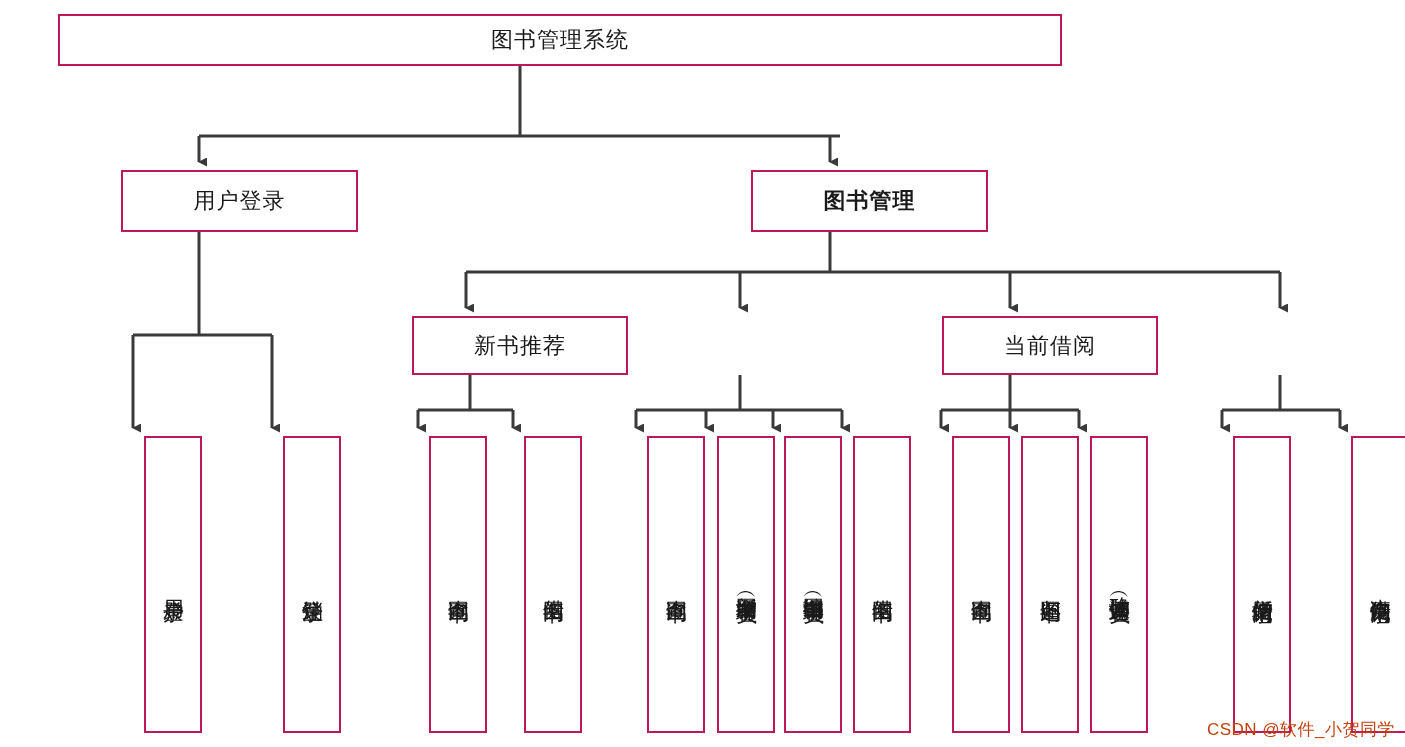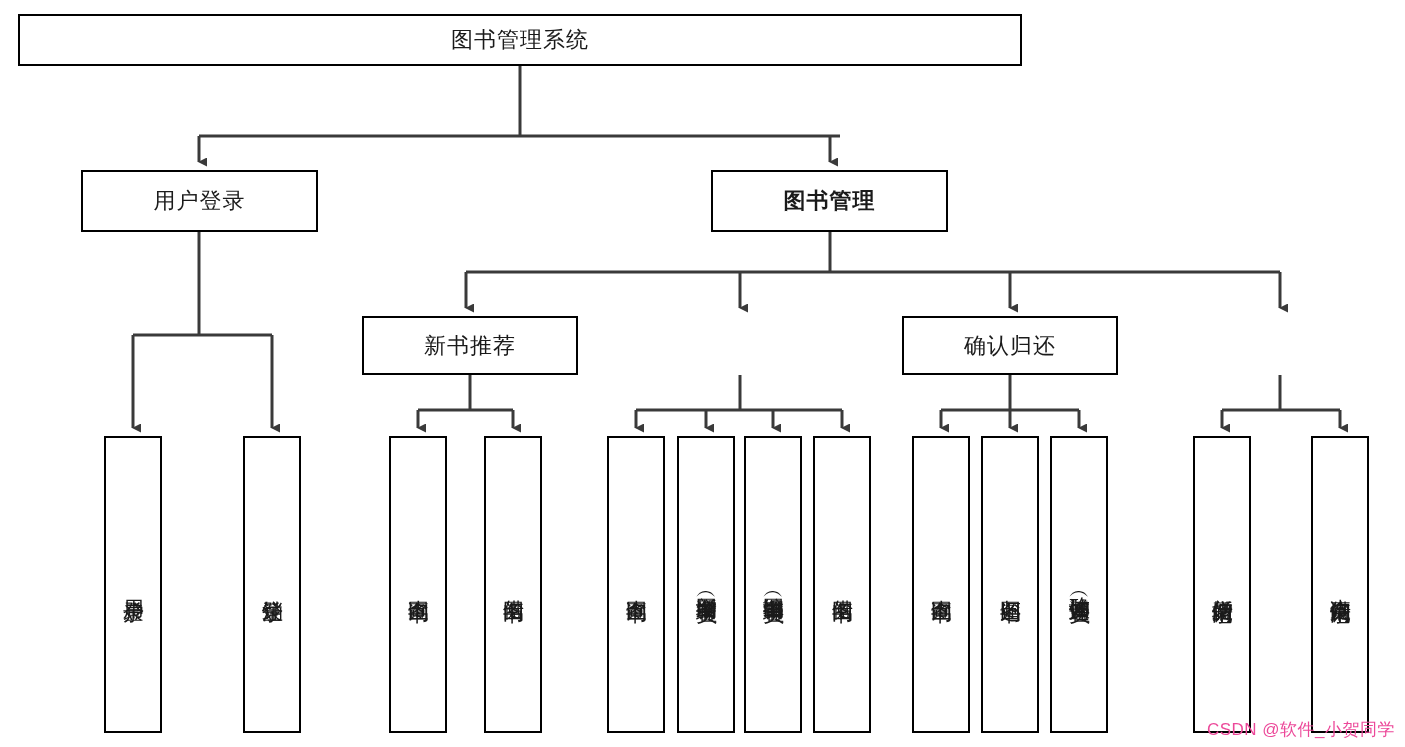--- a/index.html
+++ b/index.html
@@ -22,25 +22,26 @@
     left: 0;
     top: 0;
     width: 1405px;
     height: 747px;
     pointer-events: none;
   }
   .node {
     position: absolute;
     box-sizing: border-box;
     background: #ffffff;
-    border: 2px solid #000000;
+    border: 2px solid #be185d;
     display: flex;
     align-items: center;
     justify-content: center;
     color: #1a1a1a;
+    margin-left: 40px;
   }
   .node.horiz {
     font-size: 22px;
     letter-spacing: 1px;
   }
   .node.vert {
     writing-mode: vertical-rl;
     text-orientation: upright;
     font-size: 21px;
     line-height: 1.18;
@@ -54,21 +55,21 @@
     writing-mode: vertical-rl;
     text-orientation: upright;
     display: block;
     white-space: normal;
   }
   .watermark {
     position: absolute;
     right: 10px;
     bottom: 6px;
     font-size: 17px;
-    color: #ec4899;
+    color: #c2410c;
     letter-spacing: 0.5px;
     white-space: nowrap;
     user-select: none;
   }
 </style>
 </head>
 <body>
 
 <div id="canvas">
 
@@ -120,22 +121,22 @@
       <path d="M1222,410 L1222,428" marker-end="url(#arr)"></path>
       <path d="M1340,410 L1340,428" marker-end="url(#arr)"></path>
     </g>
   </svg>
 
   <div class="node horiz" style="left:18px; top:14px; width:1004px; height:52px;">图书管理系统</div>
 
   <div class="node horiz" style="left:81px; top:170px; width:237px; height:62px;">用户登录</div>
   <div class="node horiz" style="left:711px; top:170px; width:237px; height:62px;font-weight:bold;">图书管理</div>
 
-  <div class="node horiz" style="left:362px; top:316px; width:216px; height:59px;">新书推荐</div>
-  <div class="node horiz" style="left:902px; top:316px; width:216px; height:59px;">确认归还</div>
+  <div class="node horiz" style="left:372px; top:316px; width:216px; height:59px;">新书推荐</div>
+  <div class="node horiz" style="left:902px; top:316px; width:216px; height:59px;">当前借阅</div>
 
   <div class="node vert" style="left:104px; top:436px; width:58px; height:297px;">
     <span class="vlabel">用户登录</span>
   </div>
   <div class="node vert" style="left:243px; top:436px; width:58px; height:297px;">
     <span class="vlabel">注销登录</span>
   </div>
 
   <div class="node vert" style="left:389px; top:436px; width:58px; height:297px;">
     <span class="vlabel">查询图书</span>

